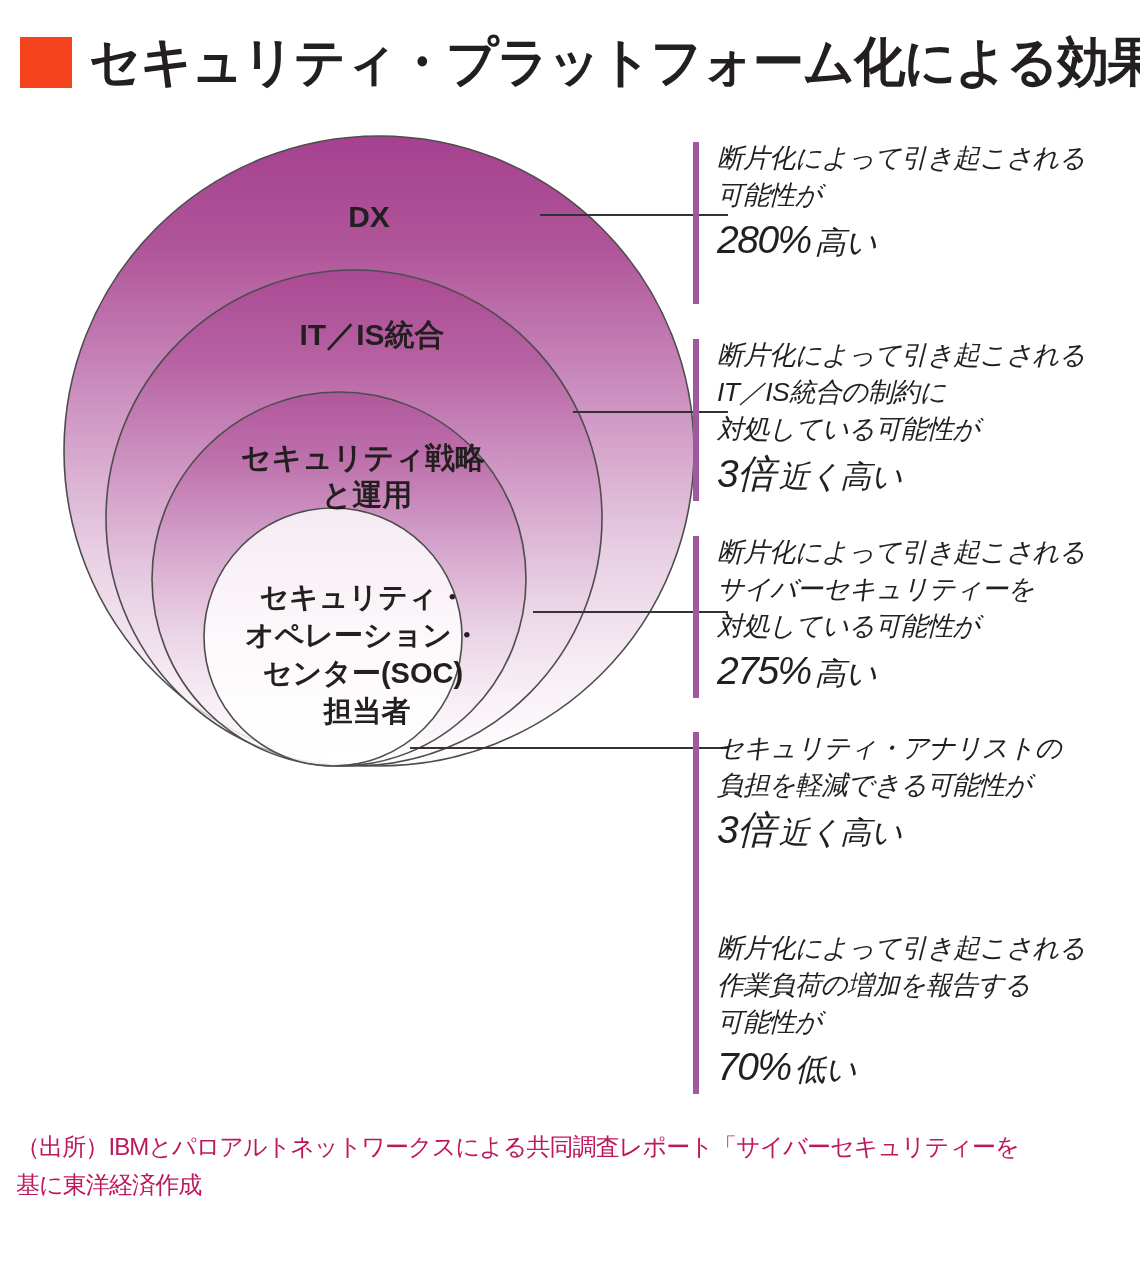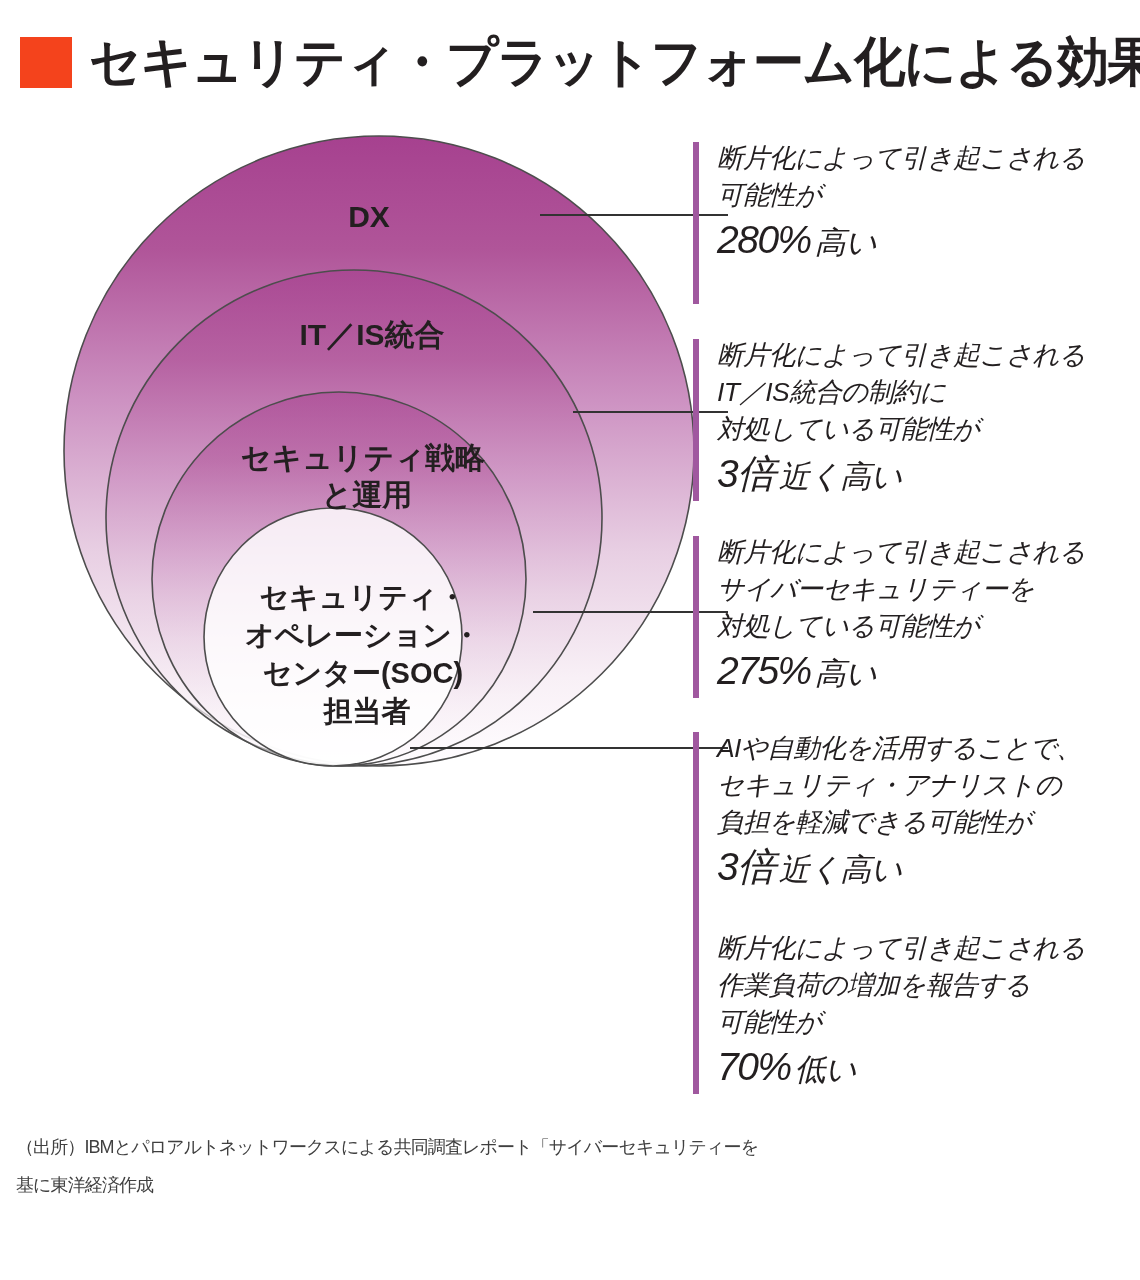--- a/index.html
+++ b/index.html
@@ -109,25 +109,25 @@
   }
 
   
   #footnote {
     position: absolute;
     left: 16px;
     top: 1128px;
     width: 1116px;
   }
   .footnote-line {
-    font-size: 18px;
+    font-size: 24px;
     line-height: 38px;
     letter-spacing: -0.9px;
     white-space: nowrap;
-    color: #404040;
+    color: #be185d;
   }
 </style>
 </head>
 <body>
 
 <div id="title-bar">
   <div id="title-marker"></div>
   <div id="title-text">セキュリティ・プラットフォーム化による効果</div>
 </div>
 
@@ -201,21 +201,20 @@
     <div class="callout-line">断片化によって引き起こされる</div>
     <div class="callout-line">サイバーセキュリティーを</div>
     <div class="callout-line">対処している可能性が</div>
     <div class="callout-figure">
       <span class="big">275%</span><span class="suffix">高い</span>
     </div>
   </div>
 
   <div class="callout-bar" style="top:592px; height:362px;"></div>
   <div class="callout" style="top:590px;">
-    <div class="callout-line">AIや自動化を活用することで、</div>
     <div class="callout-line">セキュリティ・アナリストの</div>
     <div class="callout-line">負担を軽減できる可能性が</div>
     <div class="callout-figure">
       <span class="big">3倍</span><span class="suffix">近く高い</span>
     </div>
   </div>
 
   <div class="callout" style="top:790px;">
     <div class="callout-line">断片化によって引き起こされる</div>
     <div class="callout-line">作業負荷の増加を報告する</div>

